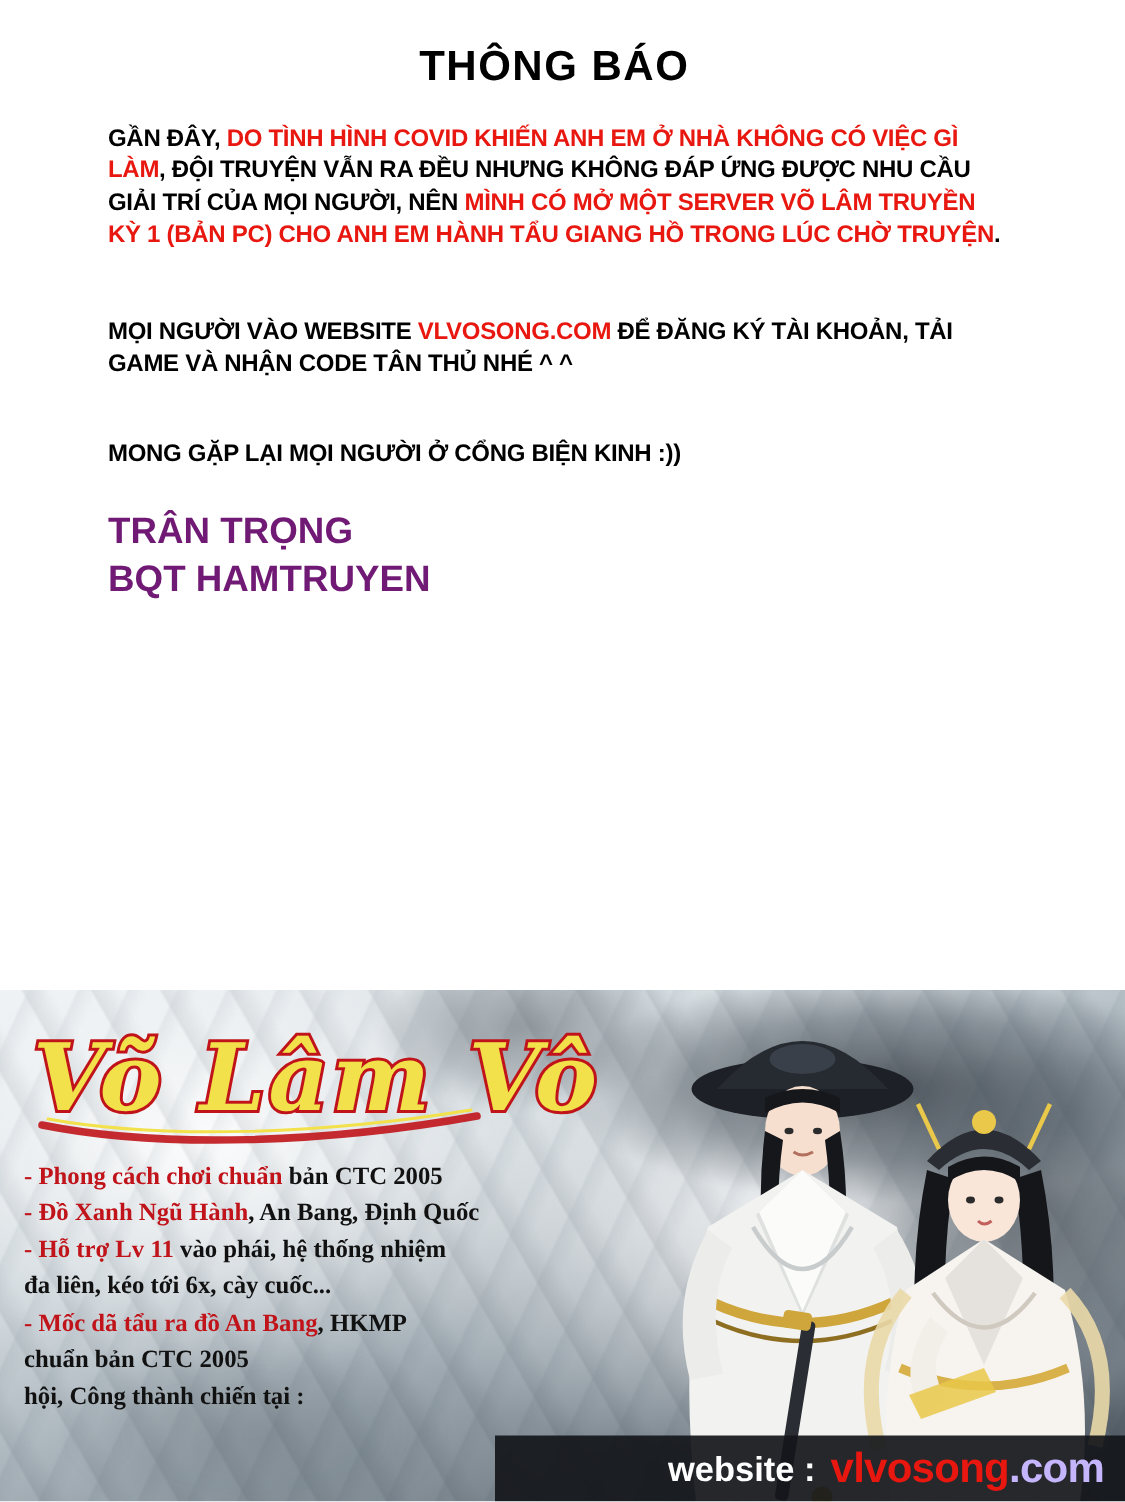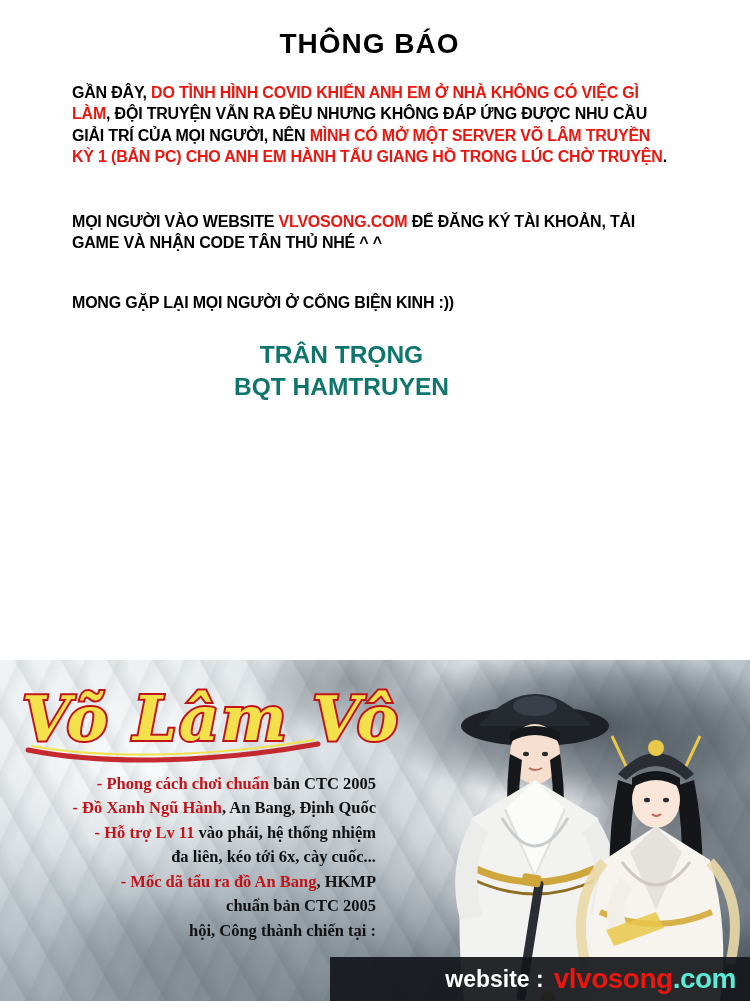--- a/index.html
+++ b/index.html
@@ -43,25 +43,25 @@
     letter-spacing: -0.2px;
   }
   .hl { color: #e8170f; }
   .para.p1 { margin-bottom: 44px; }
   .para.p2 { margin-bottom: 40px; }
   .para.p3 { margin-bottom: 38px; }
   .para.p4 { margin-bottom: 26px; }
 
   .signature {
     margin-top: 26px;
-    text-align: center;
+    text-align: left;
     padding-right: 56px;
     font-size: 24.5px;
     font-weight: bold;
-    color: #0f766e;
+    color: #701a75;
     line-height: 1.3;
   }
 
   
   .banner {
     position: absolute;
     left: 0; top: 660px;
     width: 750px;
     height: 341px;
     overflow: hidden;
@@ -122,21 +122,21 @@
     position: absolute;
     left: 16px;
     top: 112px;
     width: 360px;
     color: #111111;
     font-family: "Liberation Serif", serif;
     font-size: 16.5px;
     font-weight: bold;
     line-height: 1.42;
   }
-  .features .ln { margin-bottom: 1px; white-space: normal; text-align: right; }
+  .features .ln { margin-bottom: 1px; white-space: normal; }
   .features .red { color: #c0141a; }
 
   
   .char-man, .char-woman { position: absolute; }
   .char-man  { left: 430px; top: 8px;  width: 210px; height: 333px; }
   .char-woman{ left: 560px; top: 70px; width: 190px; height: 271px; }
 
   
   .web-bar {
     position: absolute;
@@ -158,21 +158,21 @@
     margin-right: 10px;
     font-family: "Liberation Sans", sans-serif;
   }
   .web-url {
     color: #e8170f;
     font-weight: bold;
     font-size: 28px;
     letter-spacing: -0.5px;
     font-family: "Liberation Sans", sans-serif;
   }
-  .web-url .dotcom { color: #5eead4; }
+  .web-url .dotcom { color: #c4b5fd; }
 </style>
 </head>
 <body>
 
 <div class="announce">
 
   <div class="announce-title">THÔNG BÁO</div>
 
   <p class="para p1">
     <span>GẦN ĐÂY, </span><span class="hl">DO TÌNH HÌNH COVID KHIẾN ANH EM Ở NHÀ KHÔNG CÓ VIỆC GÌ LÀM</span><span>, ĐỘI TRUYỆN VẪN RA ĐỀU NHƯNG KHÔNG ĐÁP ỨNG ĐƯỢC NHU CẦU GIẢI TRÍ CỦA MỌI NGƯỜI, NÊN </span><span class="hl">MÌNH CÓ MỞ MỘT SERVER VÕ LÂM TRUYỀN KỲ 1 (BẢN PC) CHO ANH EM HÀNH TẨU GIANG HỒ TRONG LÚC CHỜ TRUYỆN</span><span>.</span>

